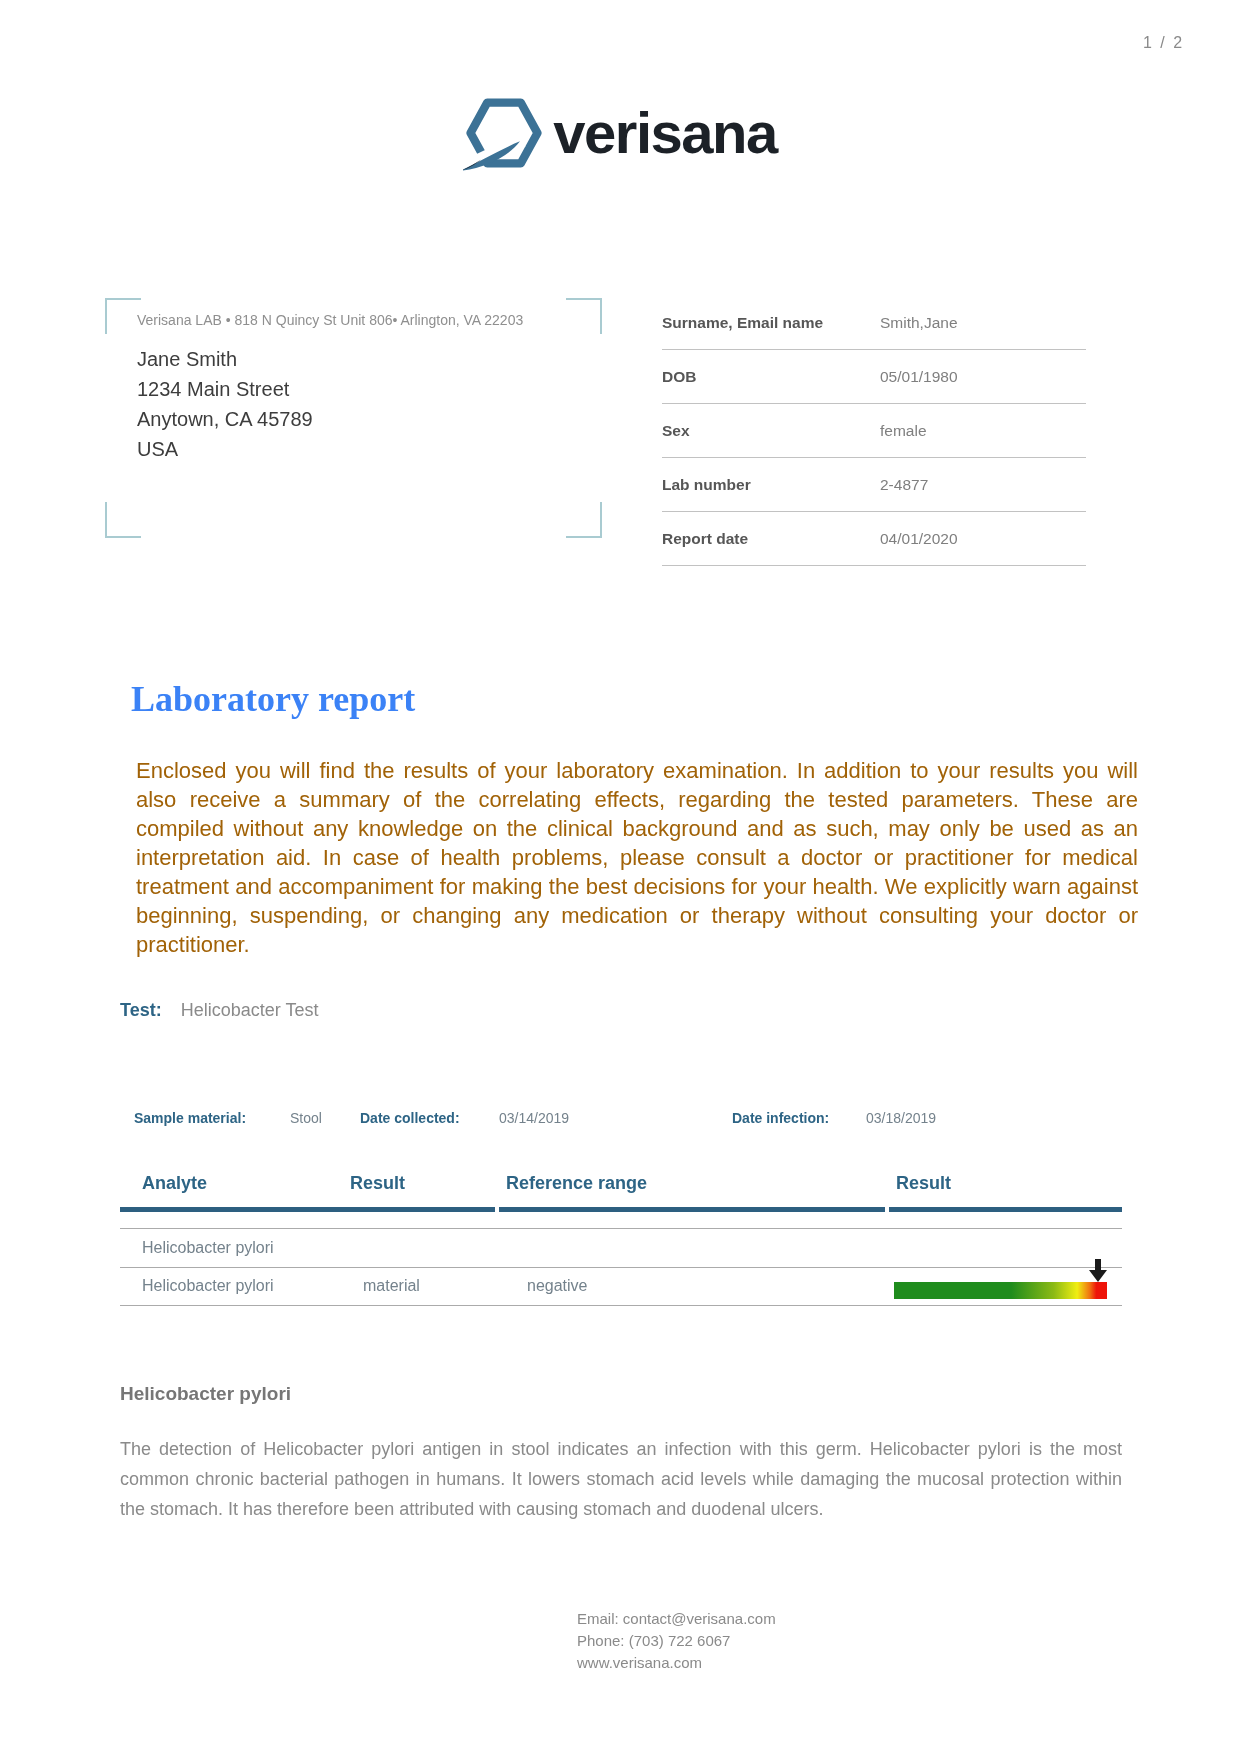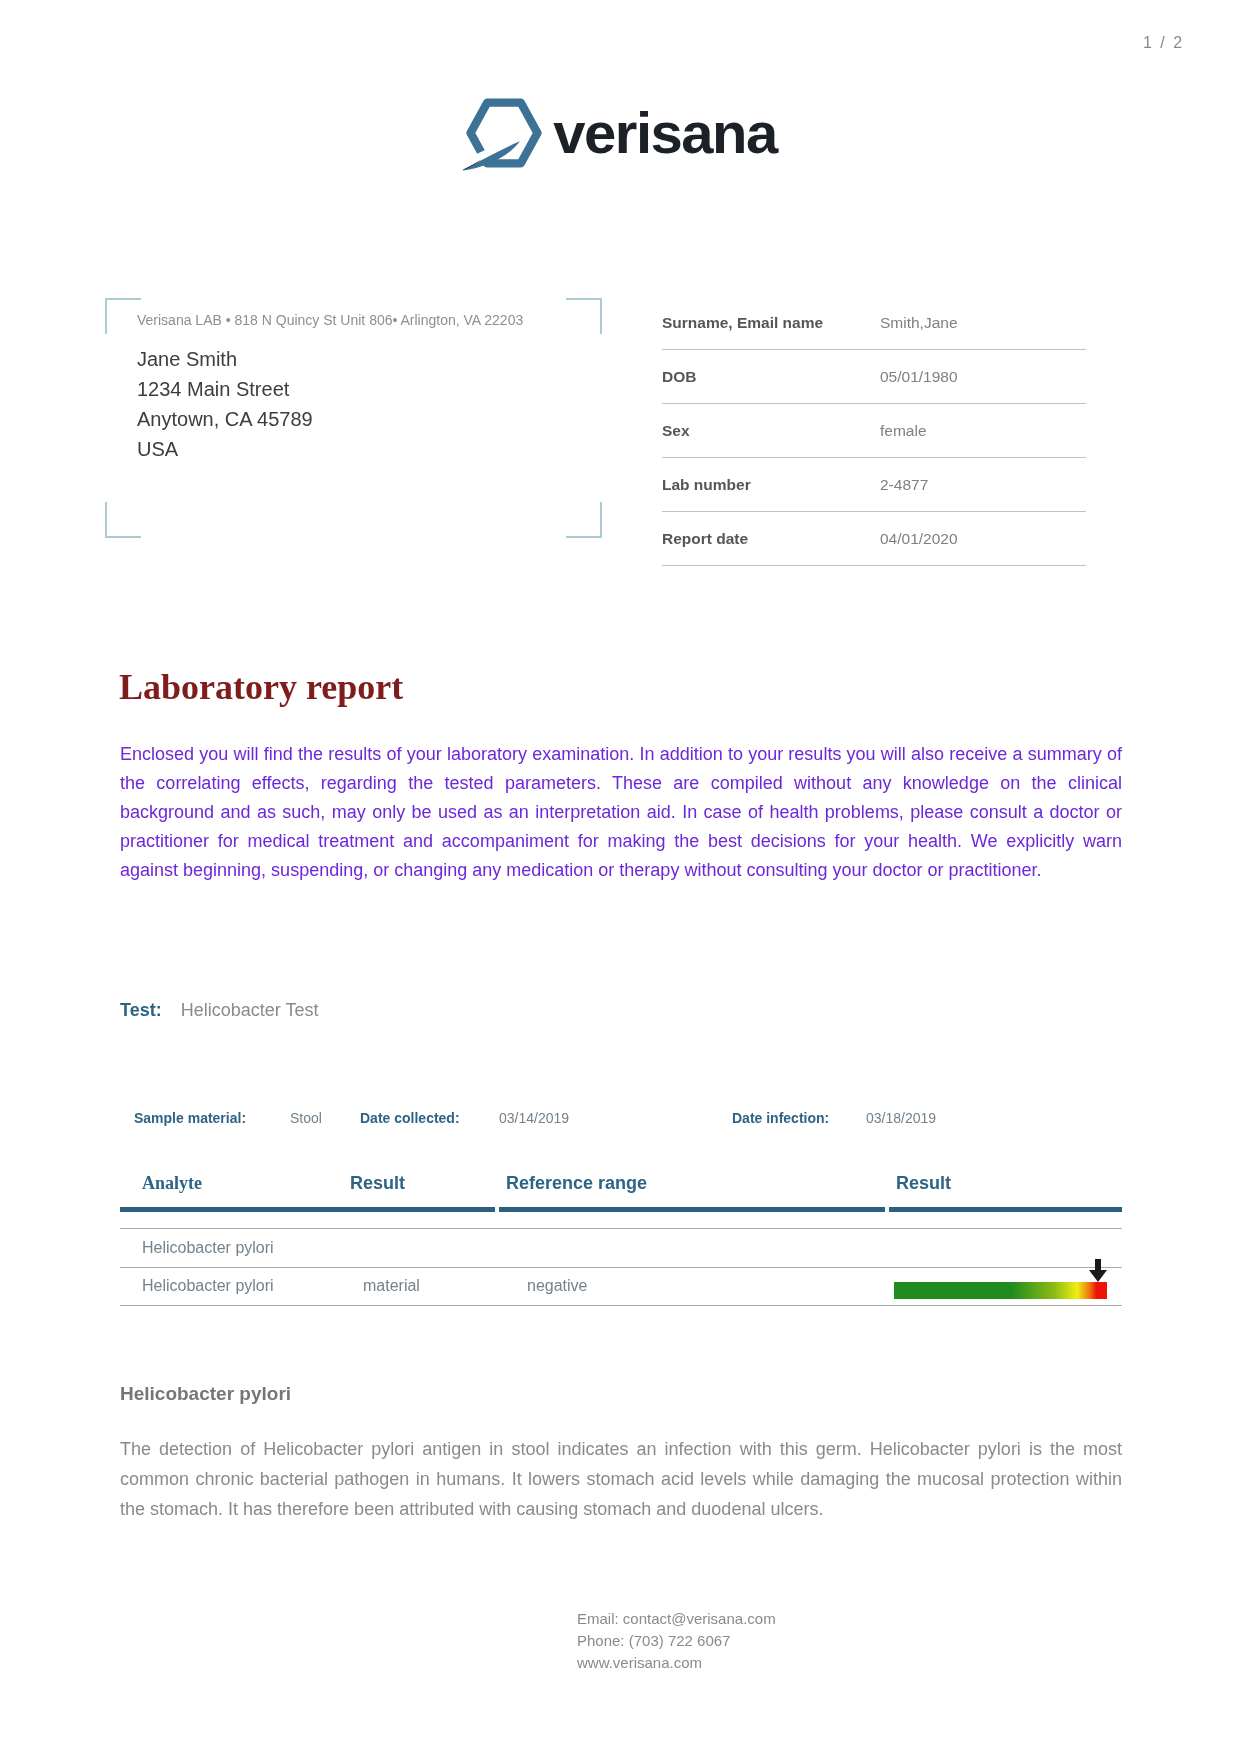--- a/index.html
+++ b/index.html
@@ -26,42 +26,42 @@
   .sender-line { position:absolute; left:32px; top:14px; font-size:14px; color:#8f8f8f; white-space:nowrap; }
   .recipient { position:absolute; left:32px; top:46px; font-size:20px; color:#3d3d3d; line-height:30px; }
 
   
   .patient-table { position:absolute; left:662px; top:296px; width:424px; }
   .p-row { height:53px; border-bottom:1px solid #c2c2c2; display:flex; align-items:center; }
   .p-label { width:218px; font-weight:bold; color:#565656; font-size:15.5px; }
   .p-value { color:#7f7f7f; font-size:15.5px; }
 
   
-  .report-title { position:absolute; left:119px; top:666px; margin:0; font-family:"Liberation Serif", serif; font-weight:bold; font-size:36px; color:#7f1d1d; }
-  .intro { position:absolute; left:120px; top:740px; width:1002px; margin:0; font-size:18px; line-height:29px; color:#6d28d9; text-align:justify; }
+  .report-title { position:absolute; left:119px; top:666px; margin:12px; font-family:"Liberation Serif", serif; font-weight:bold; font-size:36px; color:#3b82f6; }
+  .intro { position:absolute; left:120px; top:740px; width:1002px; margin:16px; font-size:22px; line-height:29px; color:#a16207; text-align:justify; }
 
   
   .test-line { position:absolute; left:120px; top:1000px; font-size:18px; }
   .test-label { font-weight:bold; color:#2d6485; }
   .test-value { color:#8a8a8a; margin-left:14px; }
 
   
   .sample-row { position:absolute; left:120px; top:1110px; width:1002px; height:24px; font-size:14px; }
   .sample-row span { position:absolute; white-space:nowrap; }
   .s-label { font-weight:bold; color:#2d6485; }
   .s-value { color:#74828c; }
   .sm-label { left:14px; }  .sm-value { left:170px; }
   .dc-label { left:240px; } .dc-value { left:379px; }
   .dr-label { left:612px; } .dr-value { left:746px; }
 
   
   .results-table { position:absolute; left:120px; top:1167px; width:1002px; }
   .rt-header { position:relative; height:40px; font-weight:bold; font-size:18px; color:#2d6485; }
   .rt-header span { position:absolute; top:6px; white-space:nowrap; }
-  .h-analyte { left:22px;font-family:Liberation Serif, serif; } .h-result { left:230px; } .h-reference { left:386px; } .h-result2 { left:776px; }
+  .h-analyte { left:22px; } .h-result { left:230px; } .h-reference { left:386px; } .h-result2 { left:776px; }
   .rt-blueline { position:relative; height:5px; background:#2d5f80; }
   .rt-blueline i { position:absolute; top:0; width:4px; height:5px; background:#ffffff; }
   .gap1 { left:375px; } .gap2 { left:765px; }
   .rt-spacer { height:16px; border-bottom:1px solid #ababab; }
   .rt-grouprow { height:39px; border-bottom:1px solid #ababab; display:flex; align-items:center; padding-left:22px; box-sizing:border-box; font-size:16px; color:#74828c; }
   .rt-resultrow { position:relative; height:37px; border-bottom:1px solid #ababab; font-size:16px; color:#74828c; }
   .rt-resultrow > span { position:absolute; top:9px; white-space:nowrap; }
   .c-analyte { left:22px; } .c-result { left:243px; } .c-reference { left:407px; }
   .indicator-bar { position:absolute; left:774px; top:14px; width:213px; height:17px;
     background:linear-gradient(90deg,#1f8c1d 0%,#1f8c1d 55%,#8cba15 75%,#f0ee12 86%,#f07010 92%,#ee1309 95%,#ee1309 100%); }

